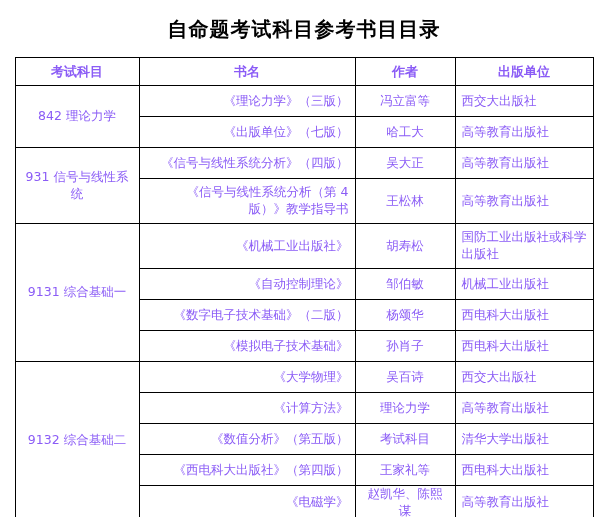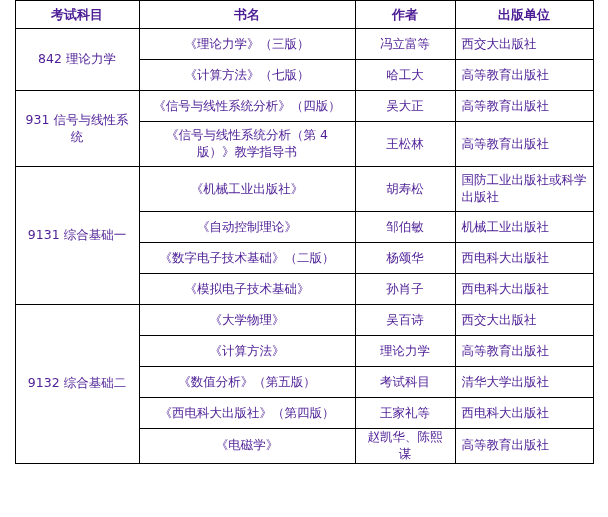--- a/index.html
+++ b/index.html
@@ -31,37 +31,37 @@
   table.ref-table {
     border-collapse: collapse;
     width: 578px;
     margin: 0 auto;
     table-layout: fixed;
   }
   table.ref-table th,
   table.ref-table td {
     border: 1px solid #000000;
     font-size: 12.5px;
-    color: #4c1d95;
+    color: #8b5cf6;
     padding: 0 6px;
     vertical-align: middle;
     line-height: 1.35;
   }
   table.ref-table th {
     text-align: center;
     font-weight: bold;
     height: 27px;
     font-size: 13px;
   }
   td.subject {
     text-align: center;
     font-size: 12px;
   }
   td.book {
-    text-align: center;
+    text-align: right;
     font-size: 12px;
     padding-left: 18px;
   }
   td.author {
     text-align: center;
     font-size: 12px;
     margin-top: 25px;
   }
   td.press {
     text-align: left;
@@ -77,20 +77,21 @@
   .col-subject { width: 124px; }
   .col-book { width: 216px; }
   .col-author { width: 100px; }
   .col-press { width: 138px; }
 </style>
 </head>
 <body>
 
 <div class="page">
 
+  <div class="doc-title">自命题考试科目参考书目目录</div>
 
   <table class="ref-table">
     <colgroup>
       <col class="col-subject">
       <col class="col-book">
       <col class="col-author">
       <col class="col-press">
     </colgroup>
     <thead>
       <tr>
@@ -102,21 +103,21 @@
     </thead>
     <tbody>
 
       <tr>
         <td class="subject row-h" rowspan="2">842 理论力学</td>
         <td class="book row-h">《理论力学》（三版）</td>
         <td class="author row-h">冯立富等</td>
         <td class="press row-h">西交大出版社</td>
       </tr>
       <tr>
-        <td class="book row-h">《计算方法》（七版）</td>
+        <td class="book row-h">《出版单位》（七版）</td>
         <td class="author row-h">哈工大</td>
         <td class="press row-h">高等教育出版社</td>
       </tr>
 
       <tr>
         <td class="subject row-h" rowspan="2">931 信号与线性系统</td>
         <td class="book row-h">《信号与线性系统分析》（四版）</td>
         <td class="author row-h">吴大正</td>
         <td class="press row-h">高等教育出版社</td>
       </tr>

